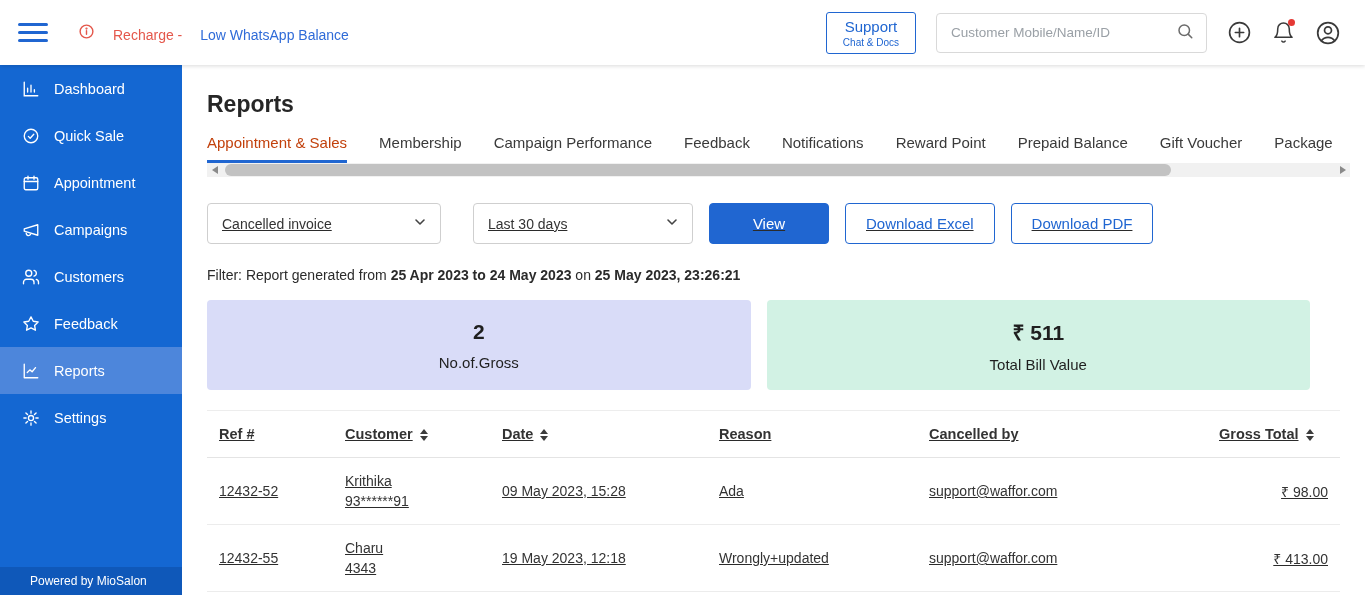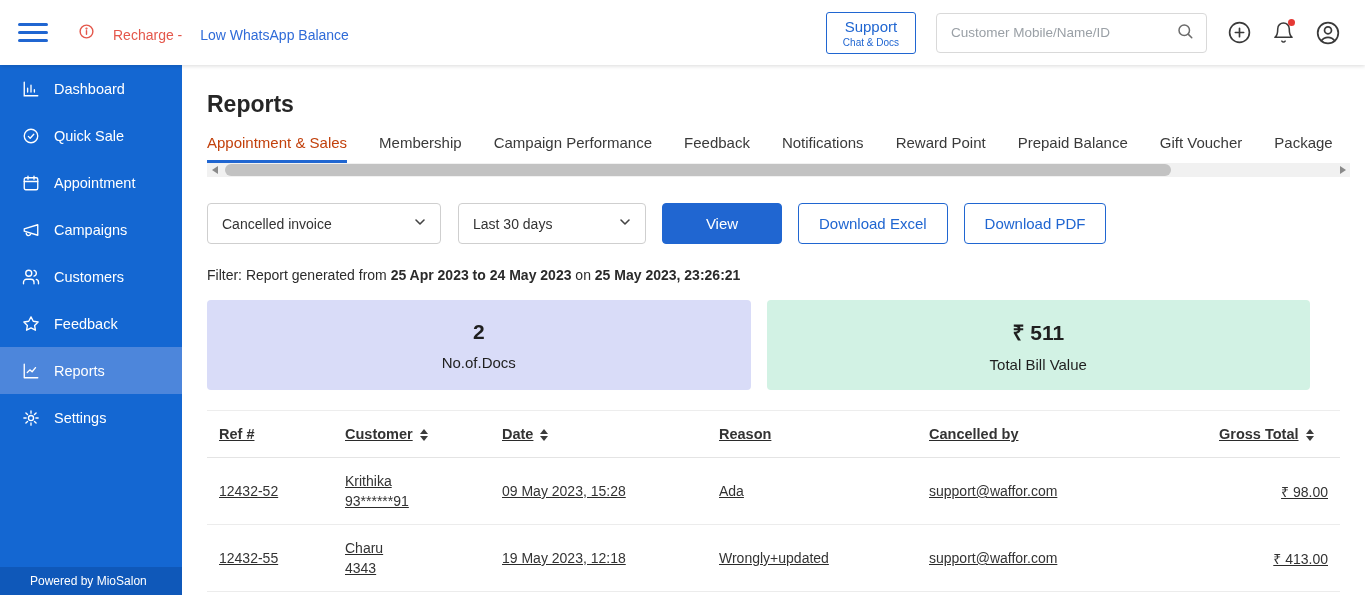--- a/index.html
+++ b/index.html
@@ -46,25 +46,25 @@
   .tab { flex-shrink:0; padding-bottom:9px; cursor:pointer; border-bottom:3px solid transparent; }
   .tab.active { color:#c2410c; border-bottom-color:#2066d1; font-weight:400; }
 
   .hscroll { display:flex; align-items:center; height:14px; background:#f1f1f1; margin-right:-40px; }
   .hs-arrow { width:15px; height:14px; display:flex; align-items:center; justify-content:center; cursor:pointer; background:#f1f1f1; }
   .tri-l { width:0; height:0; border-top:4px solid transparent; border-bottom:4px solid transparent; border-right:6px solid #8a8a8a; }
   .tri-r { width:0; height:0; border-top:4px solid transparent; border-bottom:4px solid transparent; border-left:6px solid #8a8a8a; }
   .hs-track { flex:1; position:relative; height:100%; background:#f1f1f1; }
   .hs-thumb { position:absolute; left:3px; top:1px; bottom:1px; width:85%; background:#c2c2c2; border-radius:6px; cursor:pointer; }
 
-  .filter-row { display:flex; align-items:center; gap:16px; margin-top:26px; }
+  .filter-row { display:flex; align-items:center; gap:16px; margin-top:26px;text-decoration:underline; }
   .select { height:41px; border:1px solid #cfcfcf; border-radius:4px; display:flex; align-items:center;
     justify-content:space-between; padding:0 12px 0 14px; font-size:14px; color:#333; cursor:pointer; background:#fff; }
   .select.w1 { width:234px; }
-  .select.w2 { width:188px; margin-left:1px;gap:12px; }
+  .select.w2 { width:220px; margin-left:16px;gap:12px; }
   .btn { height:41px; border-radius:4px; font-size:15px; cursor:pointer; font-family:"Liberation Sans", sans-serif; }
   .btn-primary { width:120px; background:#2066d1; color:#fff; border:1px solid #2066d1; font-weight:500; }
   .btn-outline { background:#fff; color:#2066d1; border:1px solid #2066d1; padding:0 20px; }
 
   .filter-note { margin:23px 0 0; font-size:14px; color:#2b2b2b; }
   .filter-note b { font-weight:700; }
 
   .cards { display:flex; gap:16px; margin-top:17px; }
   .card { flex:1; height:90px; border-radius:4px; display:flex; flex-direction:column;
     align-items:center; justify-content:center; gap:10px; }
@@ -277,21 +277,21 @@
   <p class="filter-note">
     <span>Filter: Report generated from</span>
     <b>25 Apr 2023 to 24 May 2023</b>
     <span>on</span>
     <b>25 May 2023, 23:26:21</b>
   </p>
 
   <div class="cards">
     <div class="card purple">
       <span class="val">2</span>
-      <span class="lbl">No.of.Docs</span>
+      <span class="lbl">No.of.Gross</span>
     </div>
     <div class="card green">
       <span class="val">₹ 511</span>
       <span class="lbl">Total Bill Value</span>
     </div>
   </div>
 
   <table class="report">
     <colgroup>
       <col style="width:126px">

